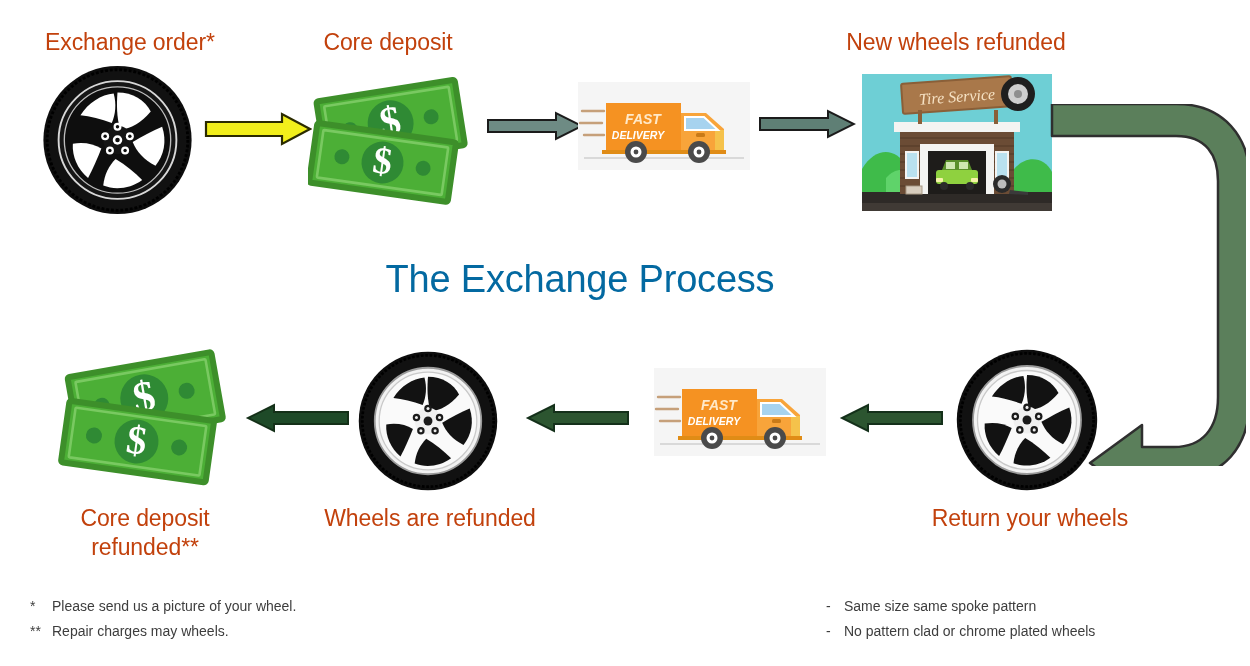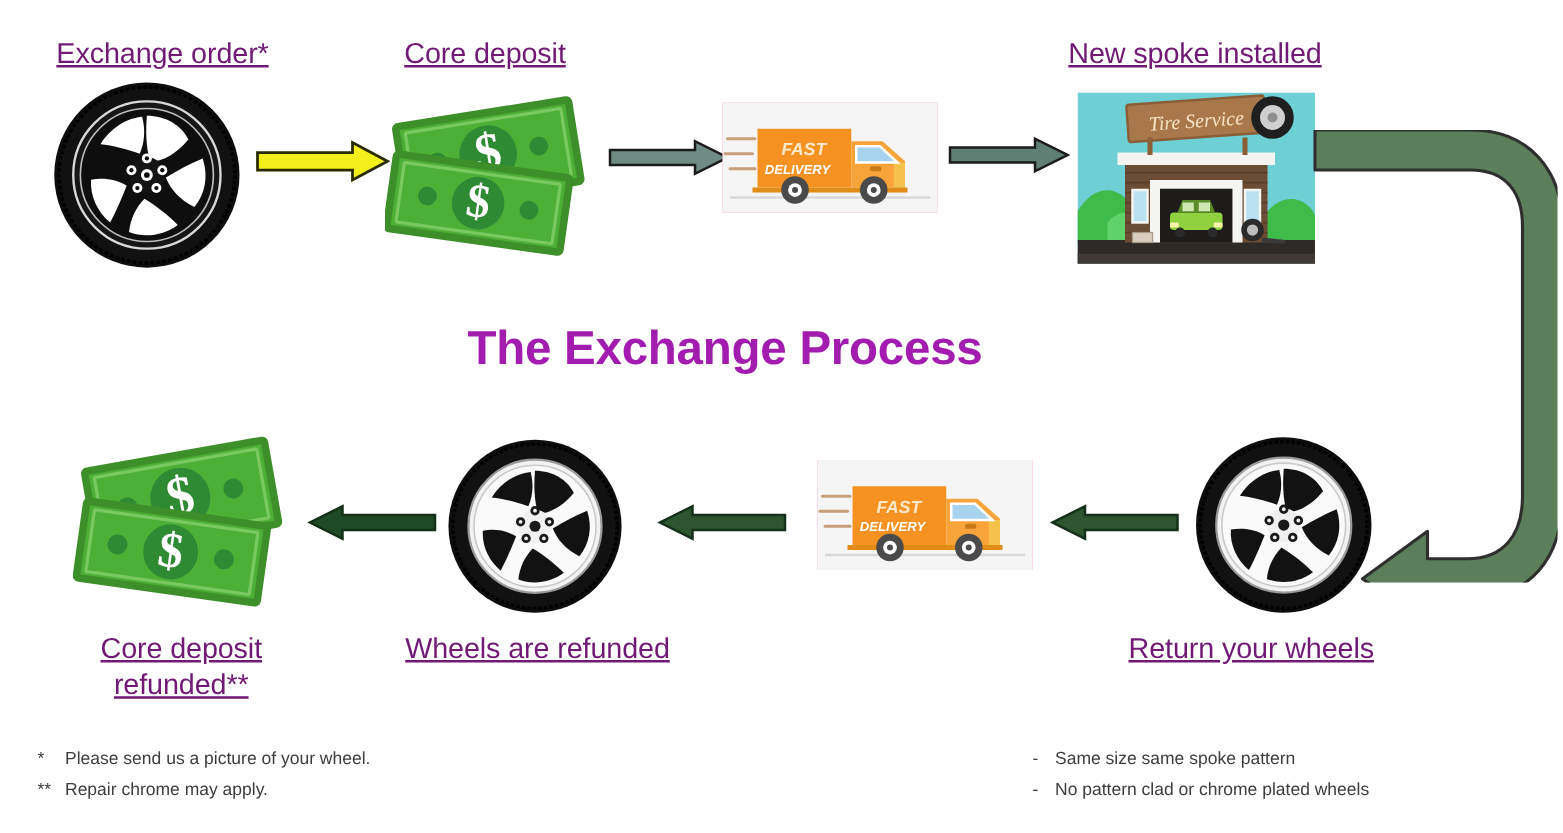--- a/index.html
+++ b/index.html
@@ -15,32 +15,31 @@
     position: relative;
     width: 1250px;
     height: 666px;
     background: #ffffff;
     overflow: hidden;
   }
   .abs { position: absolute; }
 
   .node-label {
     font-size: 23px;
-    color: #701a75;
+    color: #c2410c;
     text-align: center;
     line-height: 1.28;
     letter-spacing: -0.1px;
     white-space: pre-line;
-    text-decoration: underline;
   }
 
   .title {
     font-size: 38px;
-    font-weight: bold;
-    color: #a21caf;
+    font-weight: normal;
+    color: #0369a1;
     letter-spacing: -0.2px;
     white-space: nowrap;
   }
 
   .footnote {
     font-size: 14px;
     color: #3d3d3d;
     line-height: 1.75;
   }
   .footnote .marker {
@@ -188,21 +187,21 @@
       <text x="60" y="57" font-family="'Liberation Sans',sans-serif" font-size="10.5" font-style="italic" font-weight="bold" fill="#ffffff" text-anchor="middle">DELIVERY</text>
     </svg>
   </div>
 
   <div class="arrow" style="left:758px; top:108px; width:98px; height:32px;">
     <svg viewBox="0 0 98 32" xmlns="http://www.w3.org/2000/svg">
       <path d="M2 10 L70 10 L70 3 L96 16 L70 29 L70 22 L2 22 Z" fill="#5f7f75" stroke="#1b1b1b" stroke-width="2" stroke-linejoin="miter"></path>
     </svg>
   </div>
 
-  <div class="abs node-label" style="left:806px; top:28px; width:300px;">New spoke installed</div>
+  <div class="abs node-label" style="left:806px; top:28px; width:300px;">New wheels refunded</div>
 
   <div class="shop" style="left:862px; top:74px; width:190px; height:137px;">
     <svg viewBox="0 0 190 137" xmlns="http://www.w3.org/2000/svg">
       <rect x="0" y="0" width="190" height="137" fill="#6ecfd5"></rect>
 
       <path d="M0 95 C14 72 34 74 44 92 L44 120 L0 120 Z" fill="#3fbb4a"></path>
       <path d="M150 98 C162 80 182 82 190 98 L190 120 L150 120 Z" fill="#3fbb4a"></path>
       <path d="M24 104 C34 92 48 94 54 106 L54 120 L24 120 Z" fill="#5fd36a"></path>
 
       <rect x="0" y="118" width="190" height="19" fill="#2e2a27"></rect>
@@ -413,28 +412,28 @@
         <circle cx="80" cy="66" r="1.7"></circle>
         <circle cx="93" cy="76" r="1.7"></circle>
         <circle cx="88" cy="91" r="1.7"></circle>
         <circle cx="72" cy="91" r="1.7"></circle>
         <circle cx="67" cy="76" r="1.7"></circle>
       </g>
       <circle cx="80" cy="80" r="5" fill="#1a1a1a"></circle>
     </svg>
   </div>
 
-  <div class="abs node-label" style="left:861px; top:504px; width:280px;">Return your wheels</div>
+  <div class="abs node-label" style="left:890px; top:504px; width:280px;">Return your wheels</div>
 
   <div class="abs footnote" style="left:30px; top:594px; width:520px;">
     <div>
       <span class="marker">*</span><span>Please send us a picture of your wheel.</span>
     </div>
     <div>
-      <span class="marker">**</span><span>Repair chrome may apply.</span>
+      <span class="marker">**</span><span>Repair charges may wheels.</span>
     </div>
   </div>
 
   <div class="abs footnote" style="left:826px; top:594px; width:392px;">
     <div>
       <span class="marker dash">-</span><span>Same size same spoke pattern</span>
     </div>
     <div>
       <span class="marker dash">-</span><span>No pattern clad or chrome plated wheels</span>
     </div>

